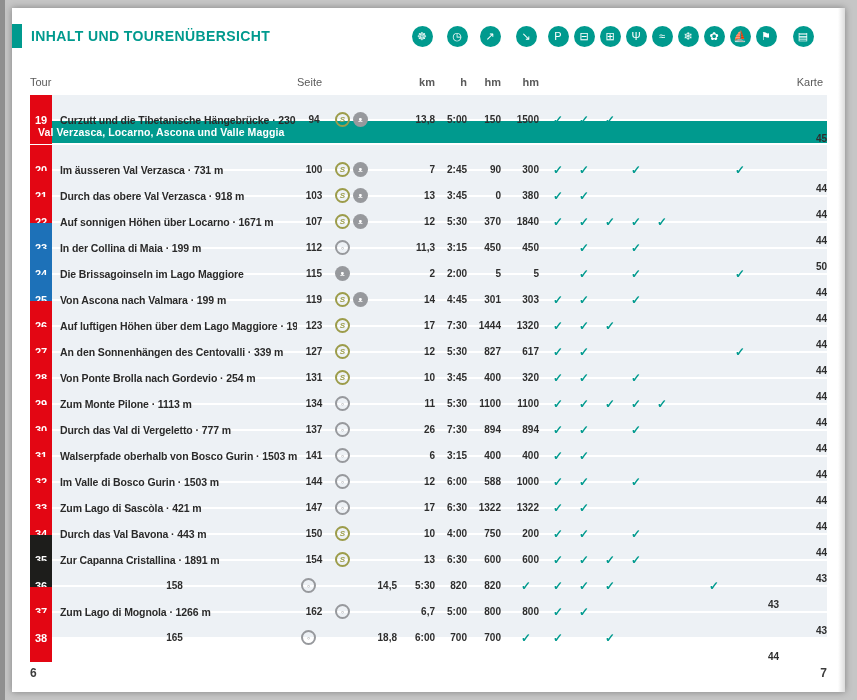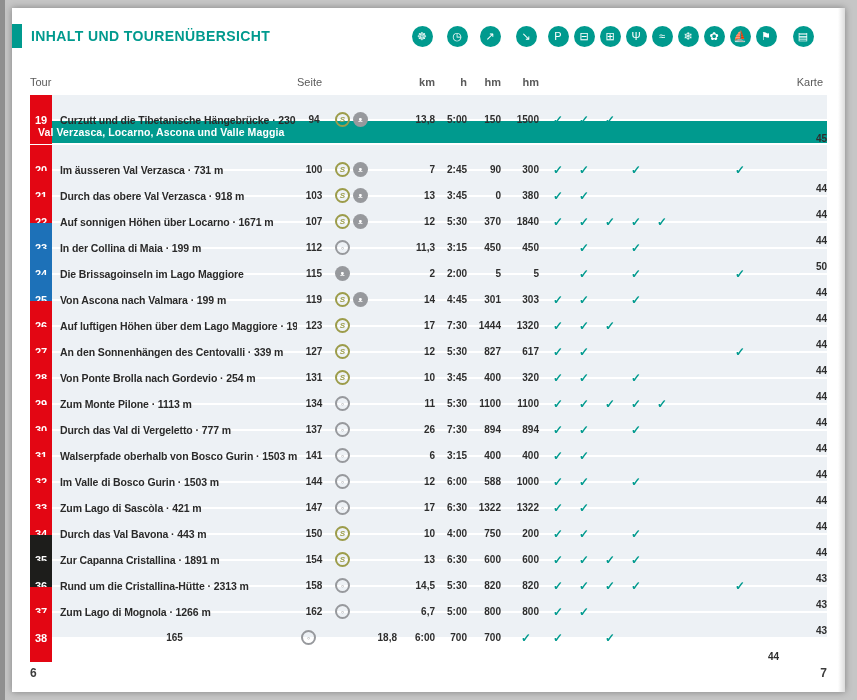--- a/index.html
+++ b/index.html
@@ -522,21 +522,20 @@
     <div class="cell feat">✓</div>
     <div class="cell feat"></div>
     <div class="cell feat"></div>
     <div class="cell feat"></div>
     <div class="cell feat"></div>
     <div class="cell feat"></div>
     <div class="cell karte">43</div>
   </div>
       <div class="grid row">
     <div class="cell nr tour-black">36</div>
-    <div class="cell title">Rund um die Cristallina-Hütte · 2313 m</div>
     <div class="cell seite">158</div>
     <div class="cell badges">
           <span class="badge badge-ring">◦</span>
         </div>
     <div class="cell"></div>
     <div class="cell stat km">14,5</div>
     <div class="cell stat h">5:30</div>
     <div class="cell stat hm-up">820</div>
     <div class="cell stat hm-down">820</div>
     <div class="cell feat">✓</div>

